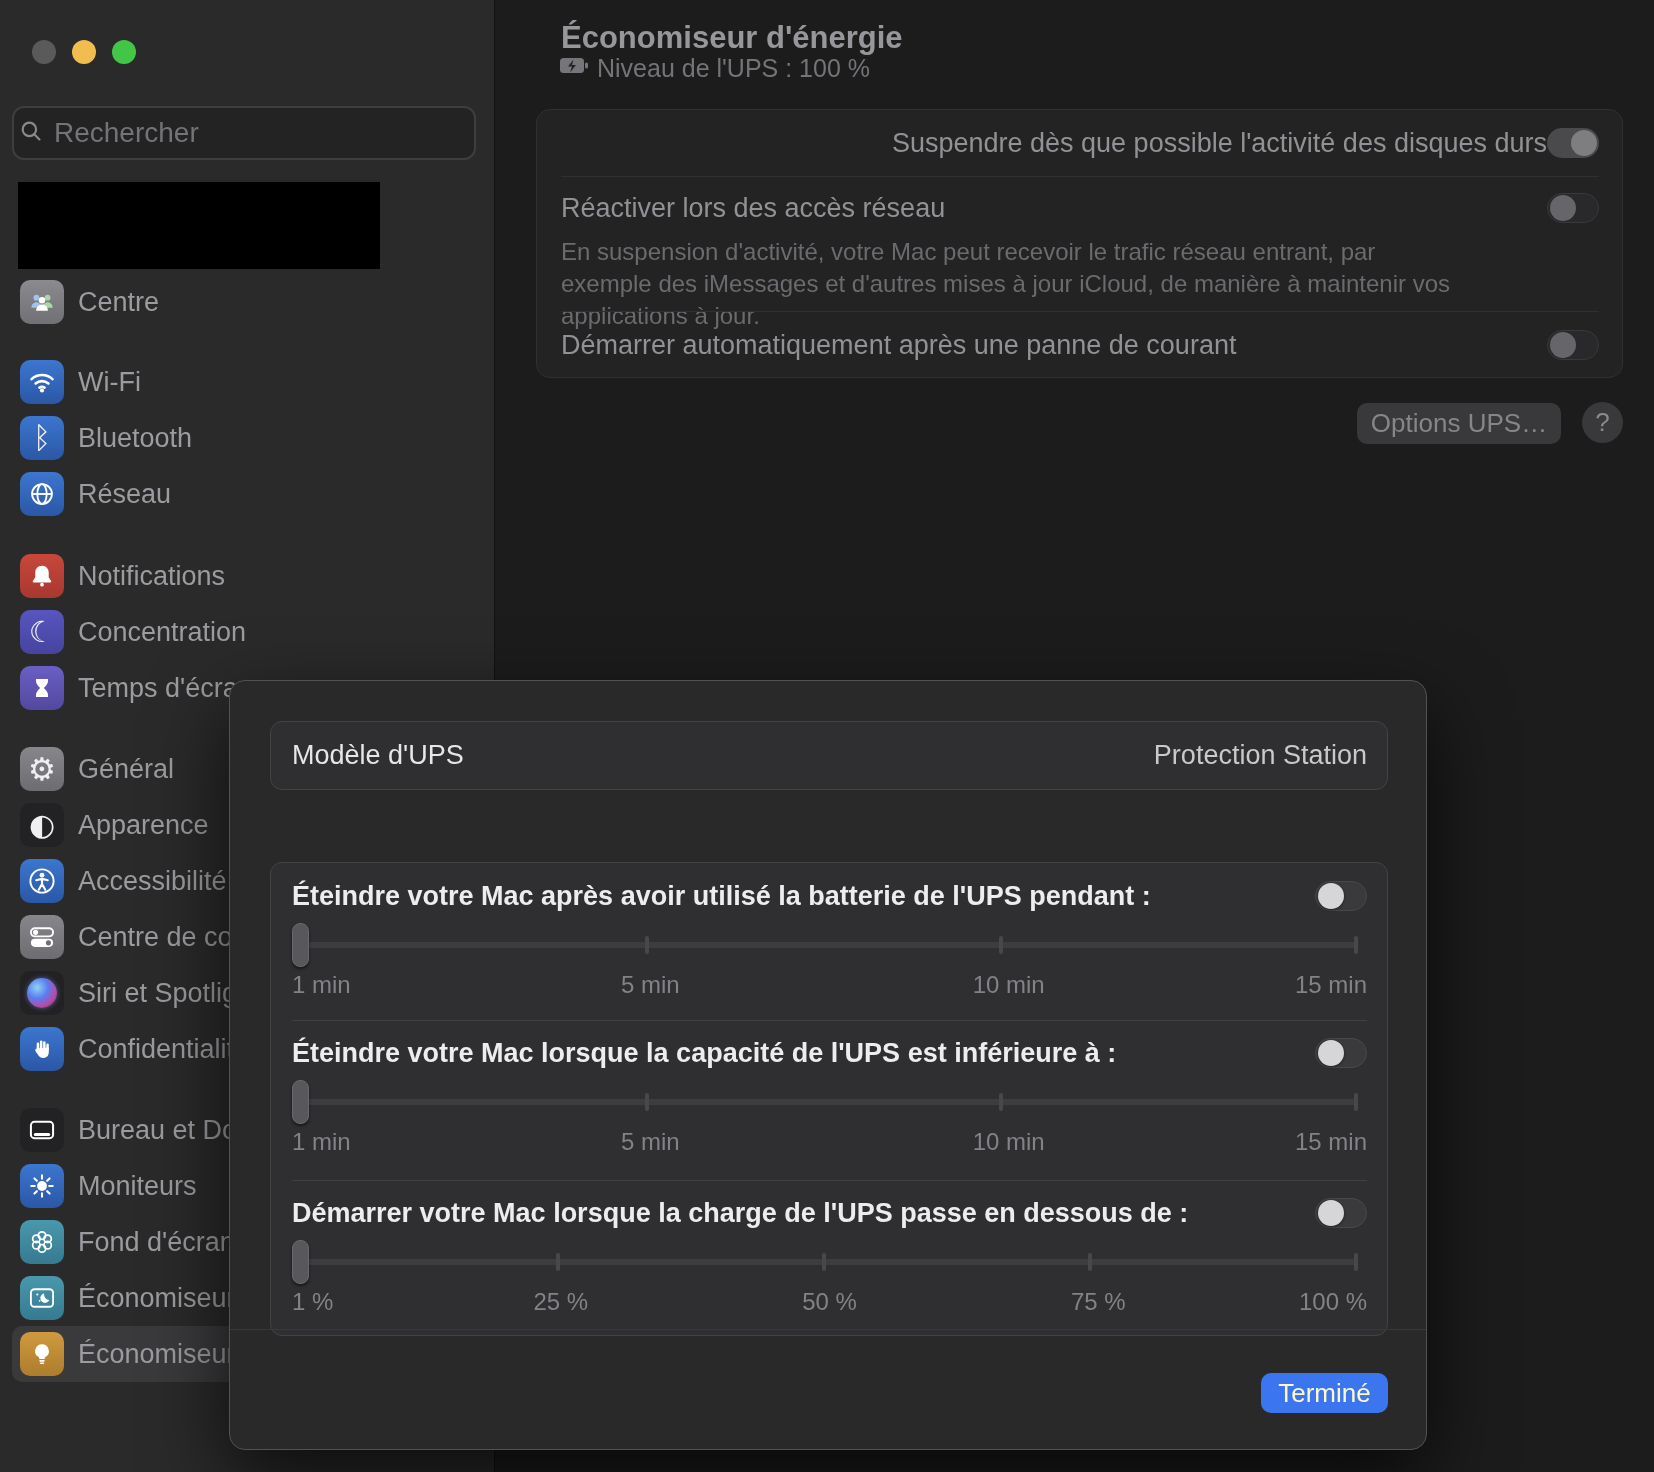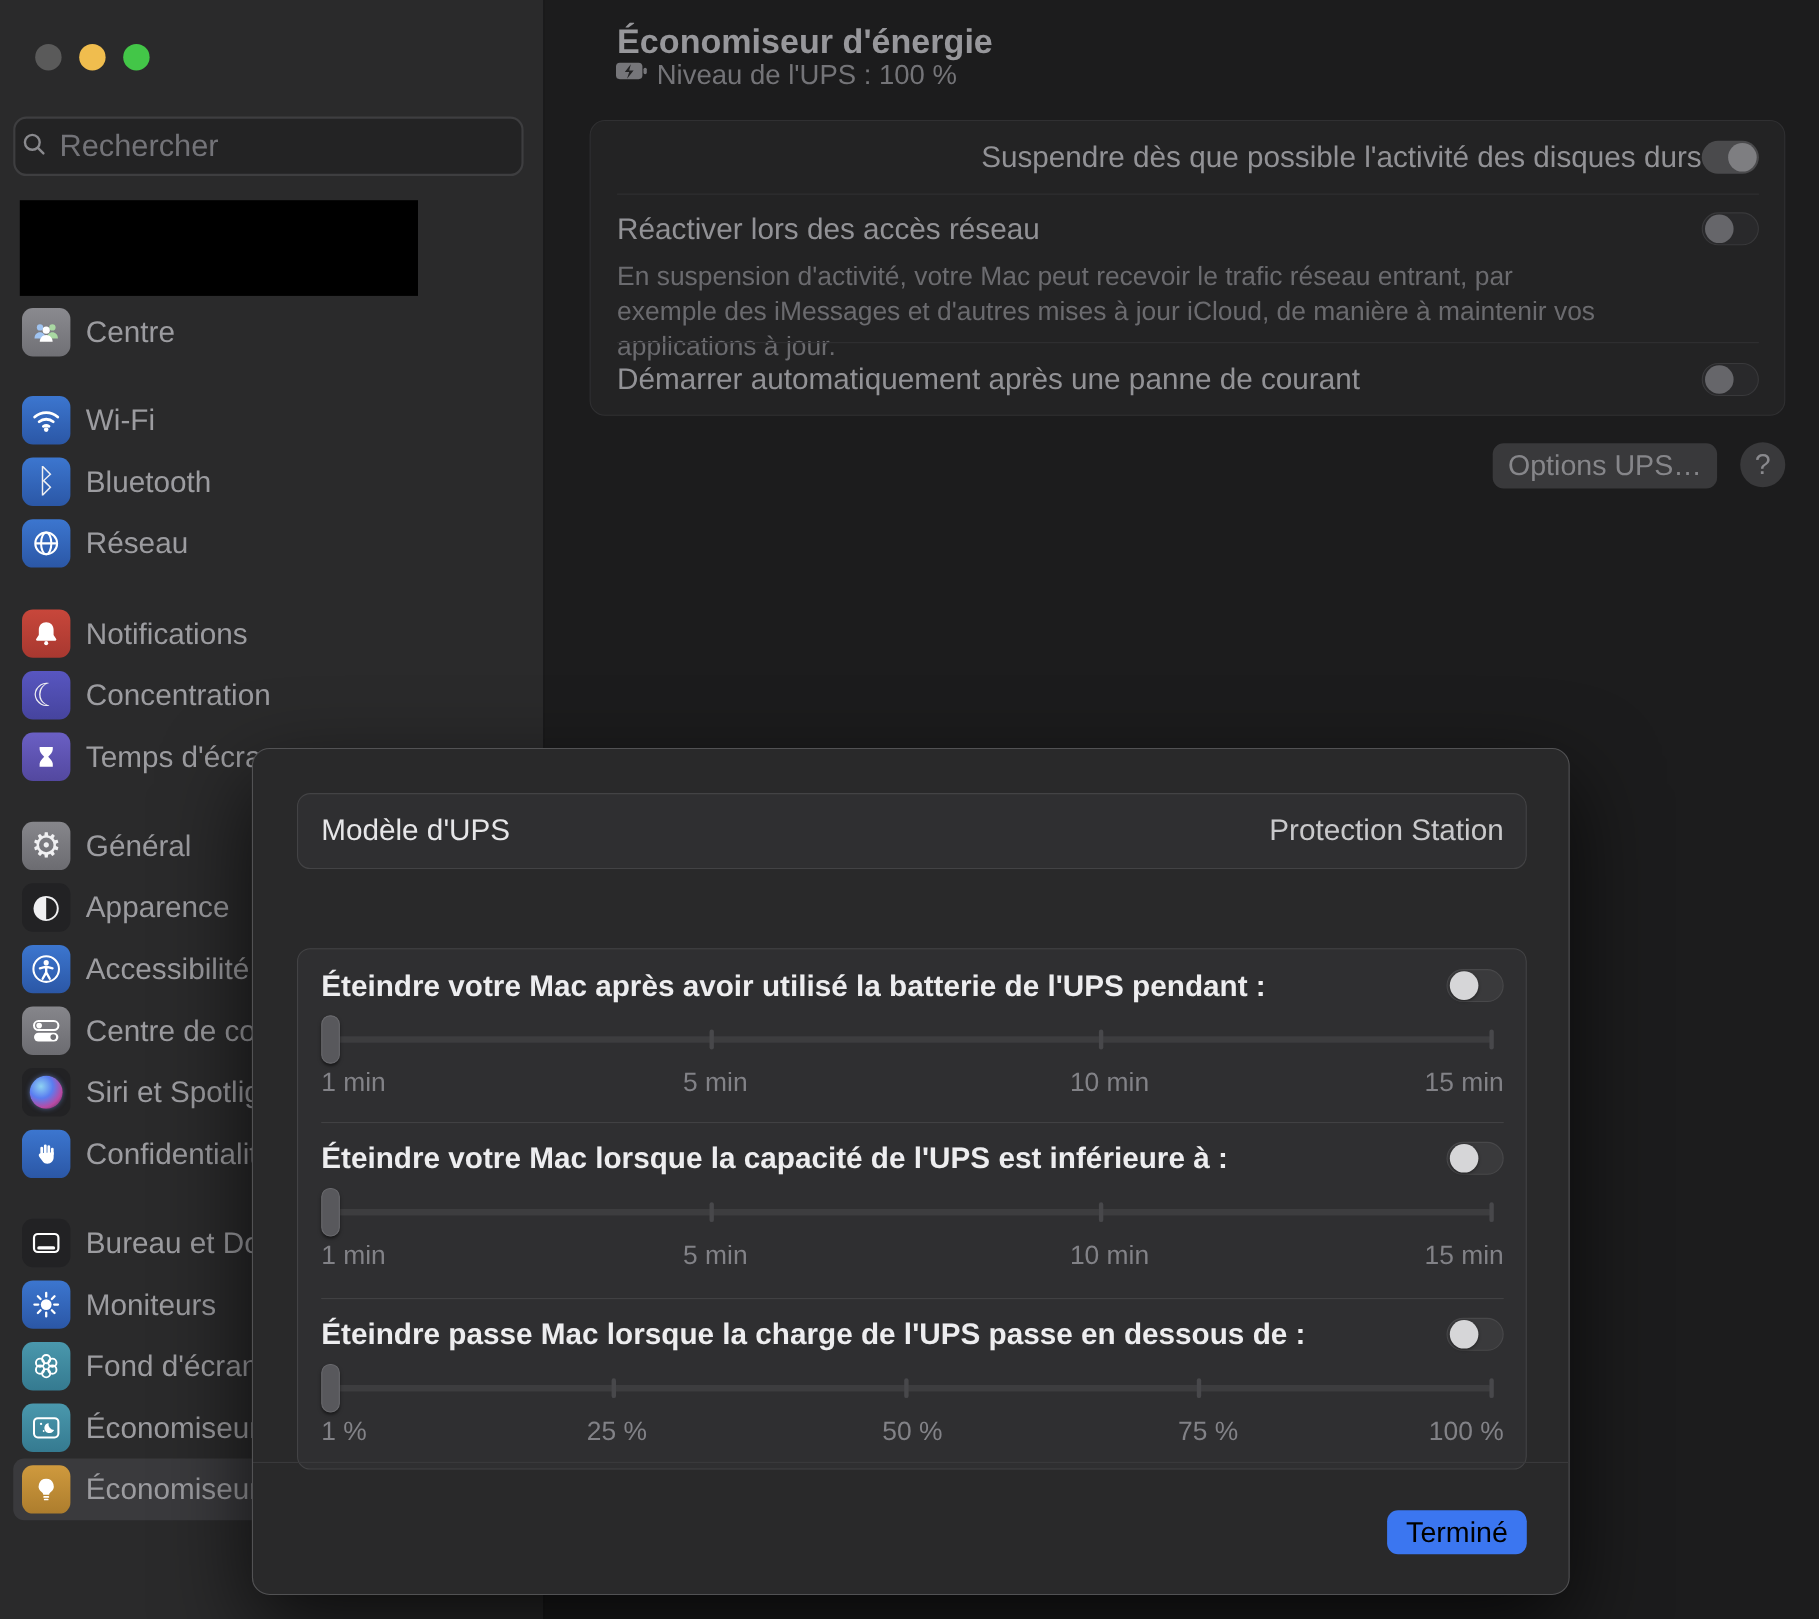--- a/index.html
+++ b/index.html
@@ -83,21 +83,21 @@
   .slabels { position:absolute; top:108px; left:21px; right:20px; height:30px; font-size:24px; color:#828287; }
   .slabels span { position:absolute; top:0; }
   .sl-0 { left:0; } .sl-end { right:0; }
   .sl-33 { left:33.333%; transform:translateX(-50%); }
   .sl-66 { left:66.667%; transform:translateX(-50%); }
   .sl-25 { left:25%; transform:translateX(-50%); }
   .sl-50 { left:50%; transform:translateX(-50%); }
   .sl-75 { left:75%; transform:translateX(-50%); }
 
   .foot-sep { position:absolute; left:0; right:0; top:648px; height:1px; background:#39393b; }
-  .done-btn { position:absolute; left:1031px; top:692px; width:127px; height:40px; background:#3b76f0; border-radius:10px; color:#000000; font-size:26px; font-weight:500; display:flex; align-items:center; justify-content:center; }
+  .done-btn { position:absolute; left:1031px; top:692px; width:127px; height:40px; background:#3b76f0; border-radius:10px; color:#fef9c3; font-size:26px; font-weight:500; display:flex; align-items:center; justify-content:center; }
 </style>
 </head>
 <body>
 
 <div class="screen">
 
   <div class="sidebar">
     <div class="traffic">
       <div class="tl close"></div>
       <div class="tl min"></div>
@@ -410,21 +410,21 @@
           <span class="sl-0">1 min</span>
           <span class="sl-33">5 min</span>
           <span class="sl-66">10 min</span>
           <span class="sl-end">15 min</span>
         </div>
       </div>
       <div class="dsep" style="top:317px;"></div>
 
       <div class="dsec" style="top:317px; height:157px;">
         <div class="head">
-          <span class="title">Éteindre passe Mac lorsque la charge de l'UPS passe en dessous de :</span>
+          <span class="title">Démarrer votre Mac lorsque la charge de l'UPS passe en dessous de :</span>
           <span class="switch sw-off">
               <span class="knob"></span>
             </span>
         </div>
         <div class="slider">
           <div class="track"></div>
           <div class="tick" style="left:25%;"></div>
           <div class="tick" style="left:50%;"></div>
           <div class="tick" style="left:75%;"></div>
           <div class="tick" style="left:100%;"></div>

